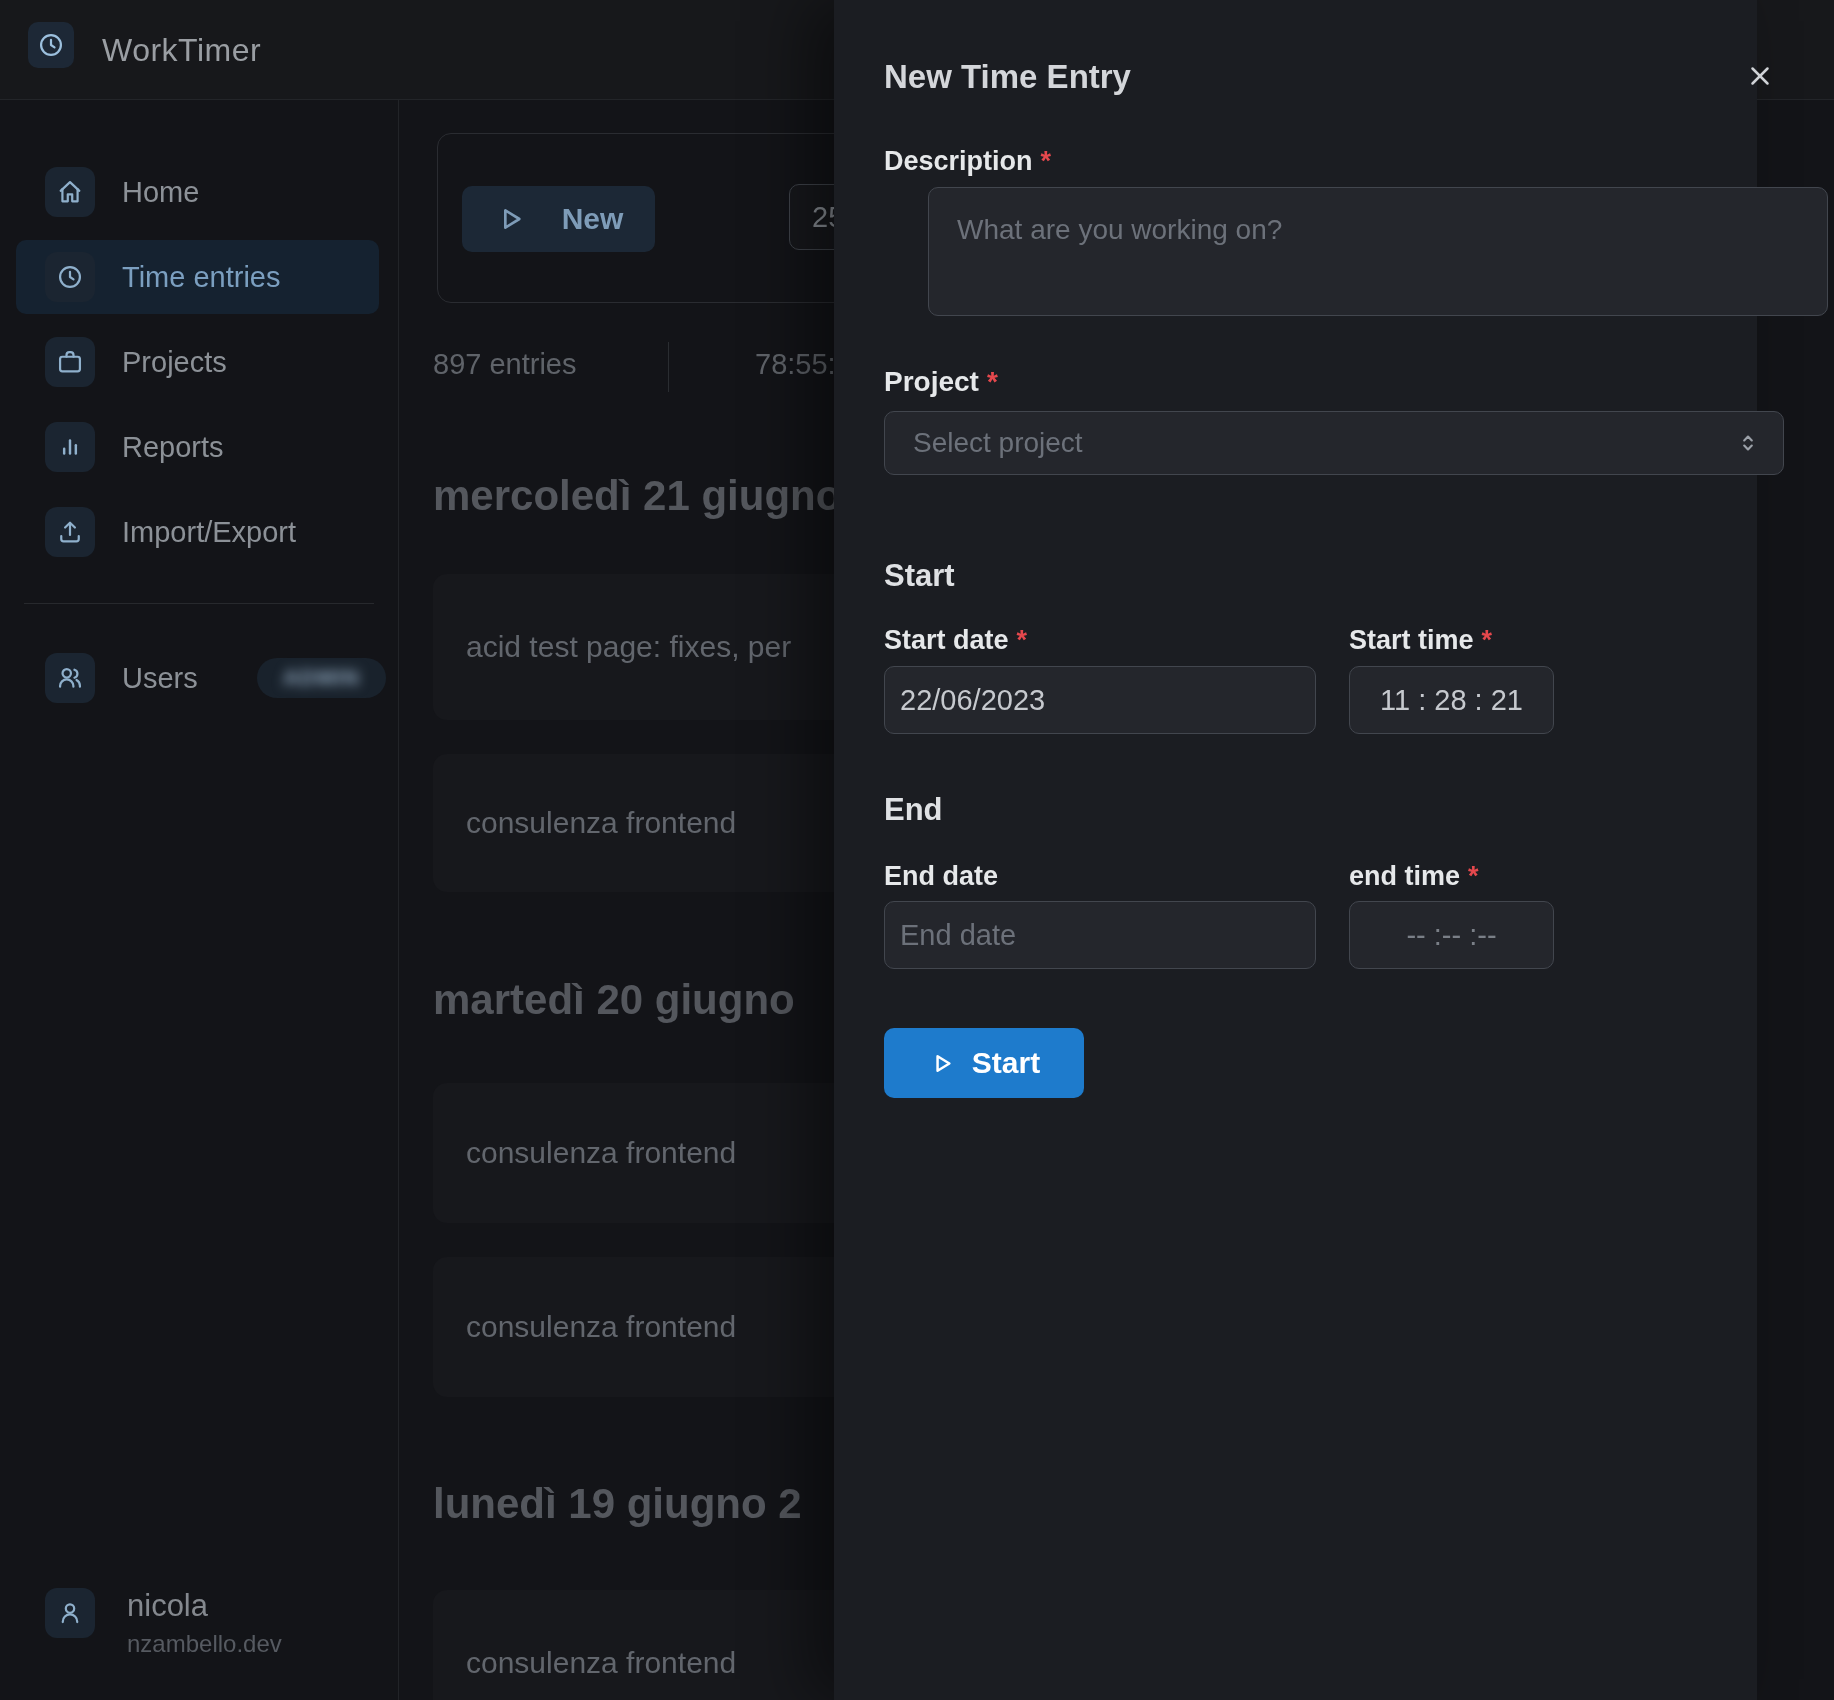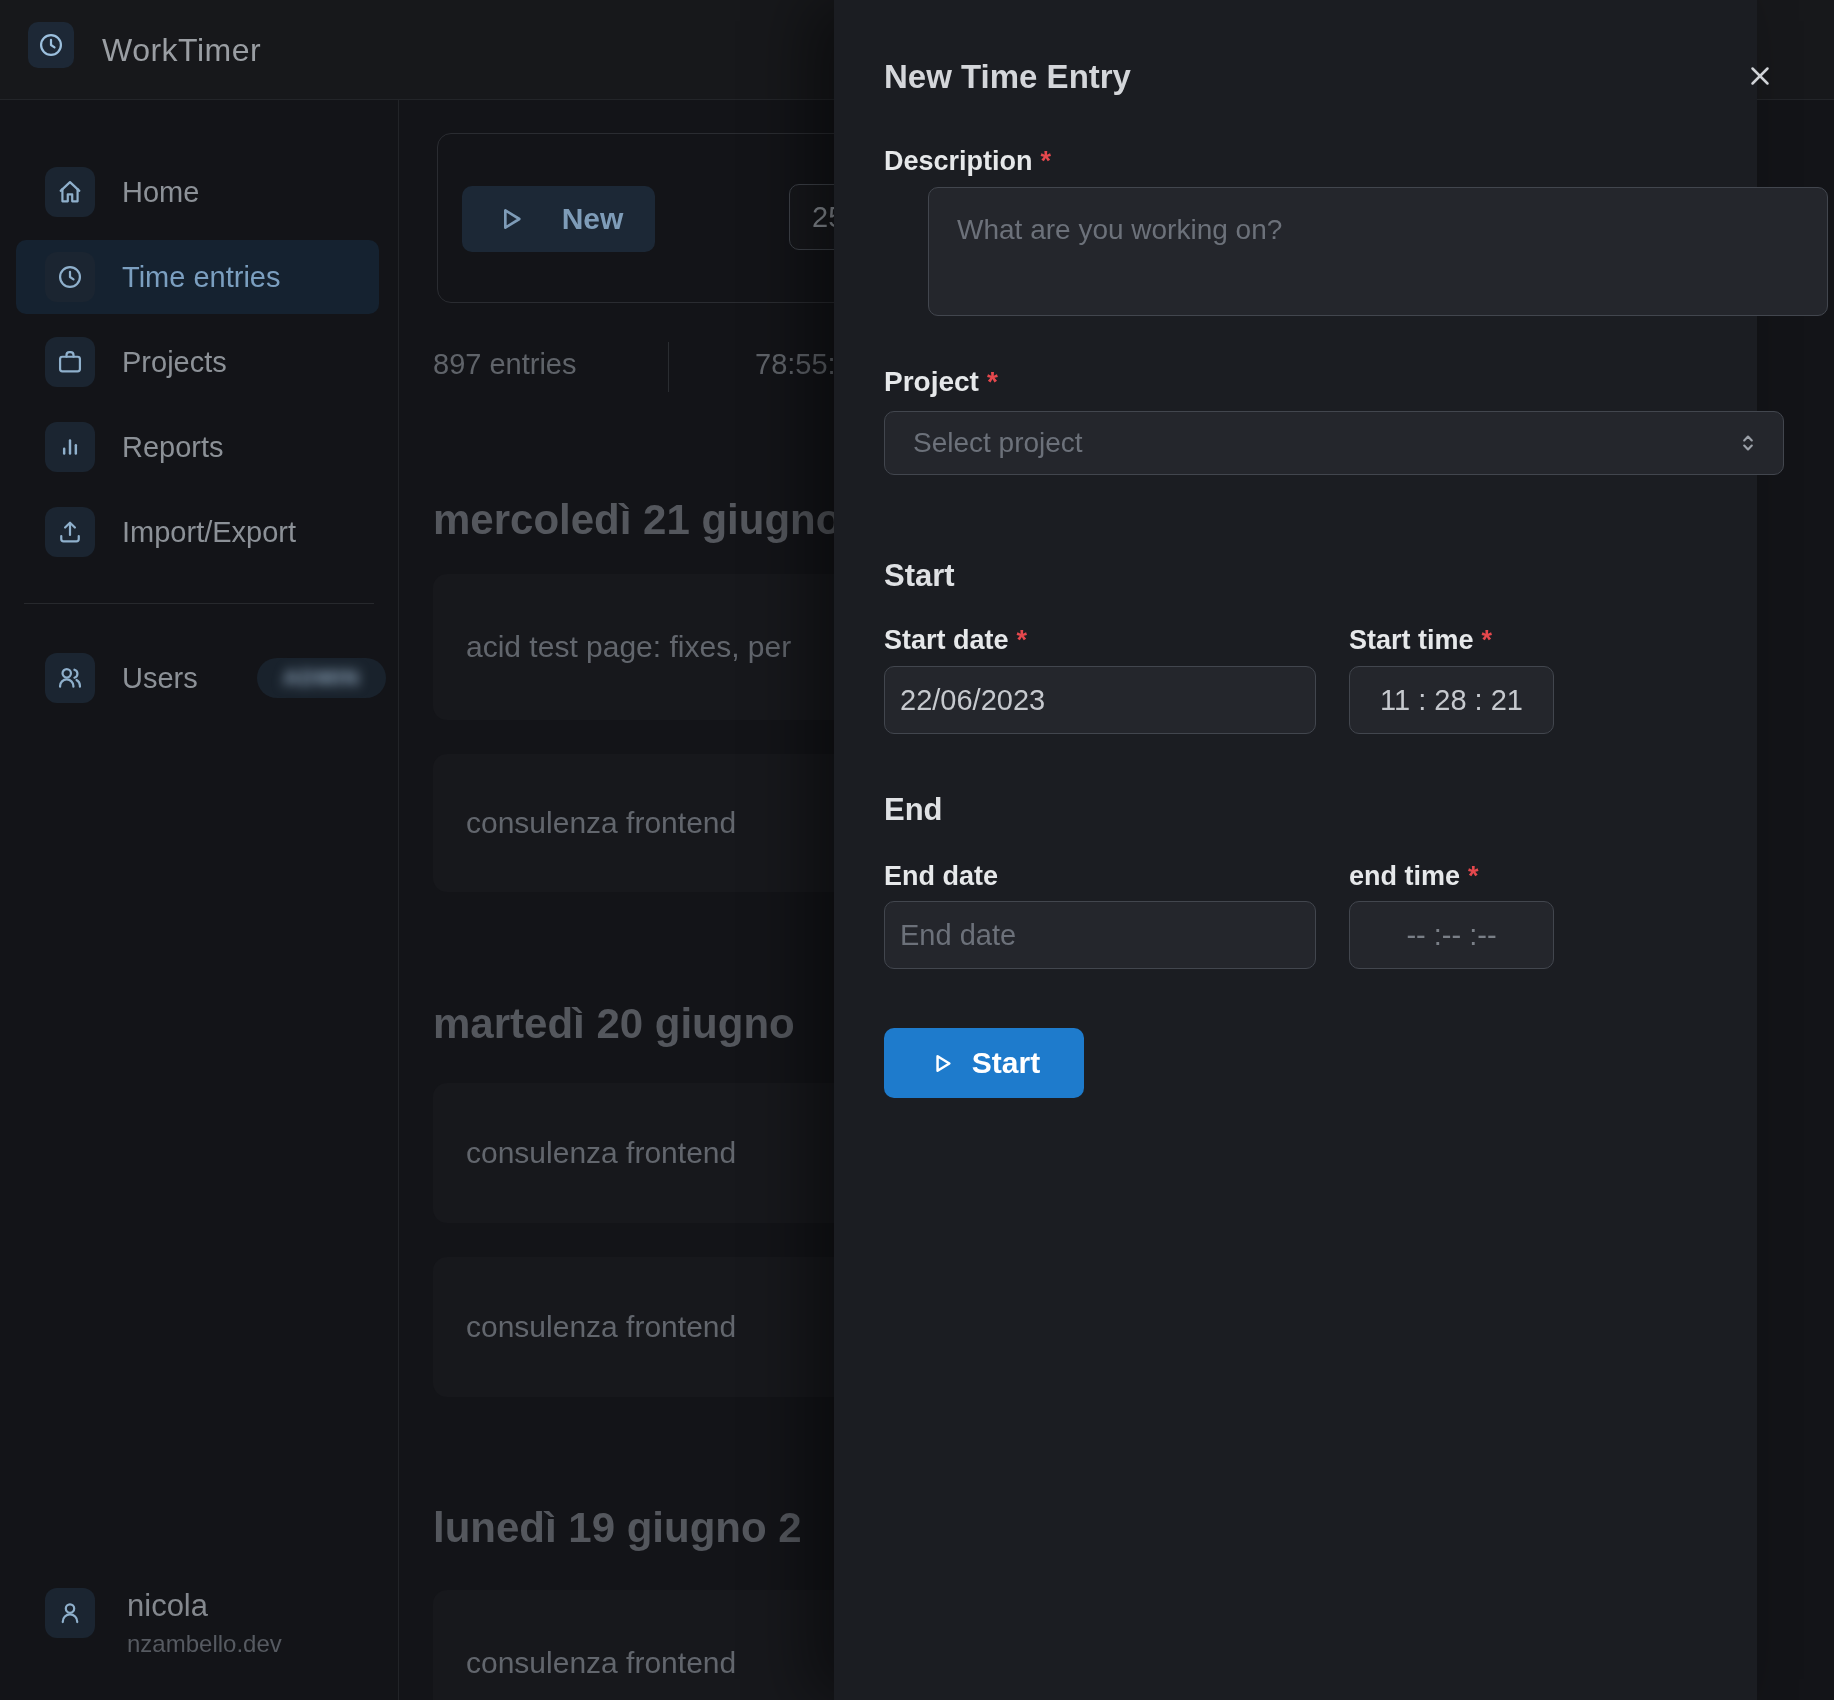--- a/index.html
+++ b/index.html
@@ -25,21 +25,21 @@
   .profile-domain { font-size:24px; color:#565a61; margin-top:6px; }
 
   
   .content { position:absolute; left:400px; top:100px; width:1434px; height:1600px; z-index:0; }
   .toolbar-card { position:absolute; left:37px; top:33px; width:620px; height:170px; border:1px solid #2a2c31; border-radius:14px; }
   .new-btn { position:absolute; left:62px; top:86px; width:193px; height:66px; border-radius:10px; background:#1c2836; color:#7e9cb8; display:flex; align-items:center; justify-content:center; gap:36px; font-size:30px; font-weight:600; cursor:pointer; border:none; }
   .counter-input { position:absolute; left:389px; top:84px; width:160px; height:66px; border-radius:10px; border:1px solid #3f434a; background:#17181c; color:#8b9097; font-size:29px; padding-left:22px; font-family:"Liberation Sans", sans-serif; }
   .stats-entries { position:absolute; left:33px; top:248px; font-size:29px; color:#5f6369; }
   .stats-divider { position:absolute; left:268px; top:242px; width:1px; height:50px; background:#2a2d31; }
   .stats-total { position:absolute; left:355px; top:248px; font-size:29px; color:#5f6369; white-space:nowrap; }
-  .date-heading { position:absolute; left:33px; font-size:42px; font-weight:700; color:#54575d; white-space:nowrap;margin-top:24px; }
+  .date-heading { position:absolute; left:33px; font-size:42px; font-weight:700; color:#54575d; white-space:nowrap; }
   .entry-card { position:absolute; left:33px; width:640px; border-radius:14px; background:#17181c; display:flex; align-items:center; padding-left:33px; font-size:30px; color:#62666d; cursor:pointer; }
 
   
   .panel { position:absolute; left:834px; top:0; width:923px; height:1700px; background:#1b1d22; z-index:10; box-shadow:-26px 0 60px rgba(0,0,0,.45); }
   .panel-title { position:absolute; left:50px; top:58px; font-size:33px; color:#d4d6da; }
   .close-btn { position:absolute; left:902px; top:52px; width:48px; height:48px; display:flex; align-items:center; justify-content:center; color:#cfd2d6; cursor:pointer; background:none; border:none; }
   .field-label { position:absolute; display:flex; gap:8px; font-size:27px; font-weight:600; color:#e6e8ea; }
   .req { color:var(--required,#e5484d); font-weight:700; }
   .t-input, .t-area, .t-select { background:#24262c; border:1px solid #42464e; border-radius:10px; color:#c6c9ce; font-size:29px; font-family:"Liberation Sans", sans-serif; }
   .t-area { position:absolute; left:50px; top:187px; width:900px; height:129px; resize:none; padding:26px 28px; font-size:28px;margin-left:44px; }

